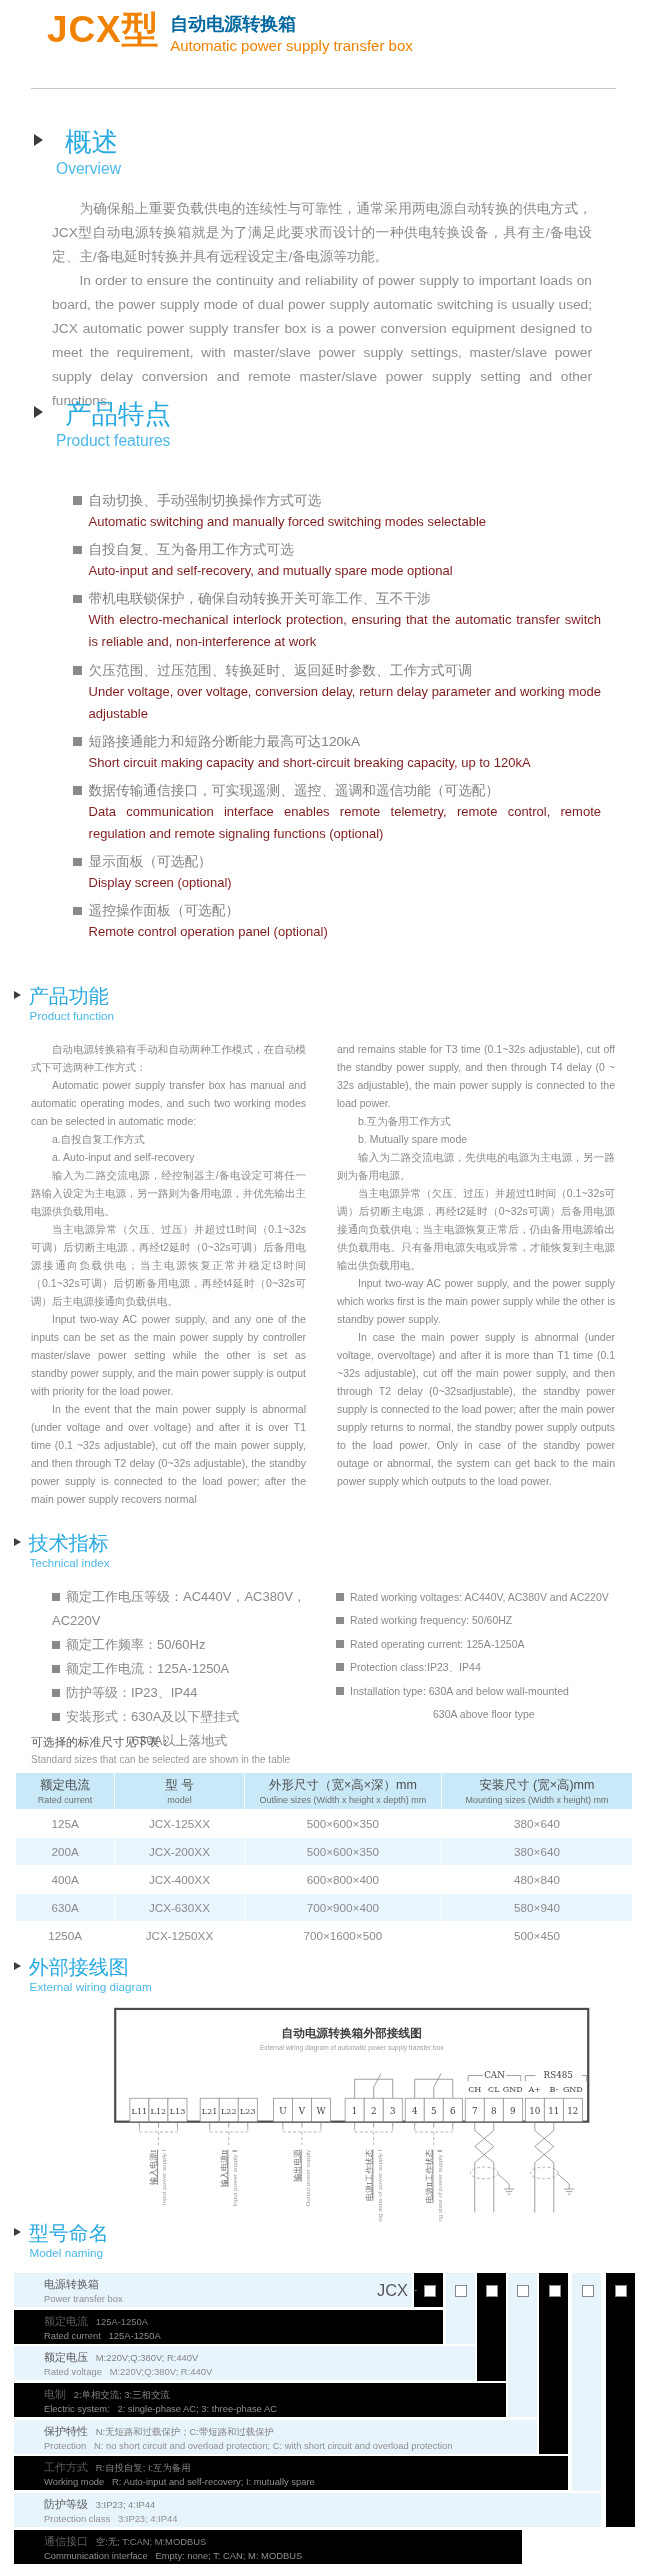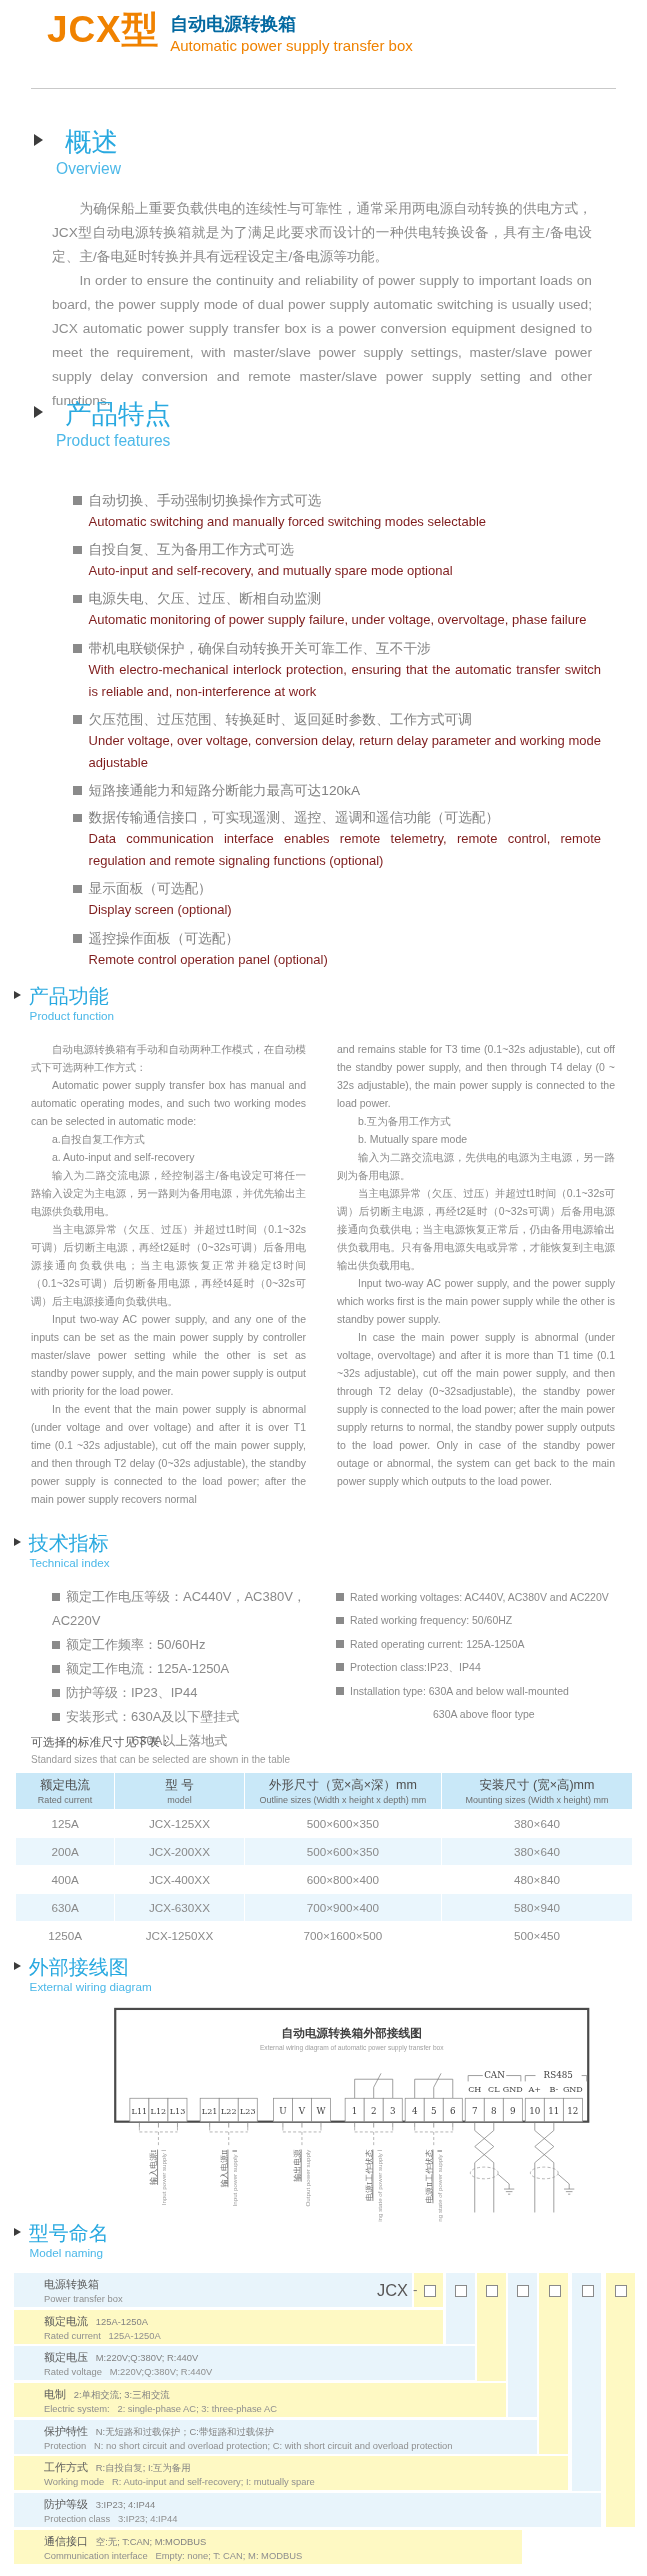--- a/index.html
+++ b/index.html
@@ -70,21 +70,21 @@
   .wire{stroke:#7d7d7d;stroke-width:1;fill:none;}
   .wire-d{stroke:#9a9a9a;stroke-width:1;fill:none;stroke-dasharray:4 3;}
   .rot-cn{font-size:11px;fill:#6f6f6f;text-decoration:underline;}
   .rot-en{font-size:8.5px;fill:#9a9a9a;font-family:"Liberation Sans",sans-serif;}
 
   
   .nm{position:absolute;top:2273px;left:14px;width:621px;height:294px;}
   .nm-row{position:absolute;left:0;height:34px;}
   .nm-strip{position:absolute;top:0;width:29px;}
   .bg-blue{background:#e8f4fb;}
-  .bg-gray{background:#fef9c3;}
+  .bg-gray{background:#000000;}
   .nm-l1{padding:3.9px 0 0 30px;font-size:11px;color:#5c5c5c;white-space:nowrap;}
   .nm-l1 .desc{font-size:9.4px;color:#838383;margin-left:7.8px;}
   .nm-l2{padding:1.6px 0 0 30px;font-size:9.4px;color:#8f8f8f;white-space:nowrap;}
   .nm-l2 .desc{margin-left:7.8px;}
   .nm-box{position:absolute;top:11.7px;width:10px;height:10px;border:0.8px solid #8a8a8a;background:#fff;}
   .nm-prefix{position:absolute;top:7.8px;left:343px;width:51px;text-align:right;font-size:16.4px;color:#595757;}
   .nm-dash{position:absolute;top:9.4px;left:399px;font-size:13.3px;color:#6f6f6f;}
 </style>
 </head>
 <body>
@@ -116,33 +116,30 @@
   <div class="feat-list">
     <div class="feat">
         <div class="feat-cn"><span class="sq"></span><span>自动切换、手动强制切换操作方式可选</span></div>
         <div class="feat-en">Automatic switching and manually forced switching modes selectable</div>
       </div>
     <div class="feat">
         <div class="feat-cn"><span class="sq"></span><span>自投自复、互为备用工作方式可选</span></div>
         <div class="feat-en">Auto-input and self-recovery, and mutually spare mode optional</div>
       </div>
     <div class="feat">
-        <div class="feat-cn"><span class="sq"></span><span>电源失电、欠压、过压、断相自动监测</span></div>
-        <div class="feat-en">Automatic monitoring of power supply failure, under voltage, overvoltage, phase failure</div>
-      </div>
-    <div class="feat">
         <div class="feat-cn"><span class="sq"></span><span>带机电联锁保护，确保自动转换开关可靠工作、互不干涉</span></div>
         <div class="feat-en">With electro-mechanical interlock protection, ensuring that the automatic transfer switch is reliable and, non-interference at work</div>
       </div>
     <div class="feat">
         <div class="feat-cn"><span class="sq"></span><span>欠压范围、过压范围、转换延时、返回延时参数、工作方式可调</span></div>
         <div class="feat-en">Under voltage, over voltage, conversion delay, return delay parameter and working mode adjustable</div>
       </div>
     <div class="feat">
         <div class="feat-cn"><span class="sq"></span><span>短路接通能力和短路分断能力最高可达120kA</span></div>
+        <div class="feat-en">Short circuit making capacity and short-circuit breaking capacity, up to 120kA</div>
       </div>
     <div class="feat">
         <div class="feat-cn"><span class="sq"></span><span>数据传输通信接口，可实现遥测、遥控、遥调和遥信功能（可选配）</span></div>
         <div class="feat-en">Data communication interface enables remote telemetry, remote control, remote regulation and remote signaling functions (optional)</div>
       </div>
     <div class="feat">
         <div class="feat-cn"><span class="sq"></span><span>显示面板（可选配）</span></div>
         <div class="feat-en">Display screen (optional)</div>
       </div>
     <div class="feat">

